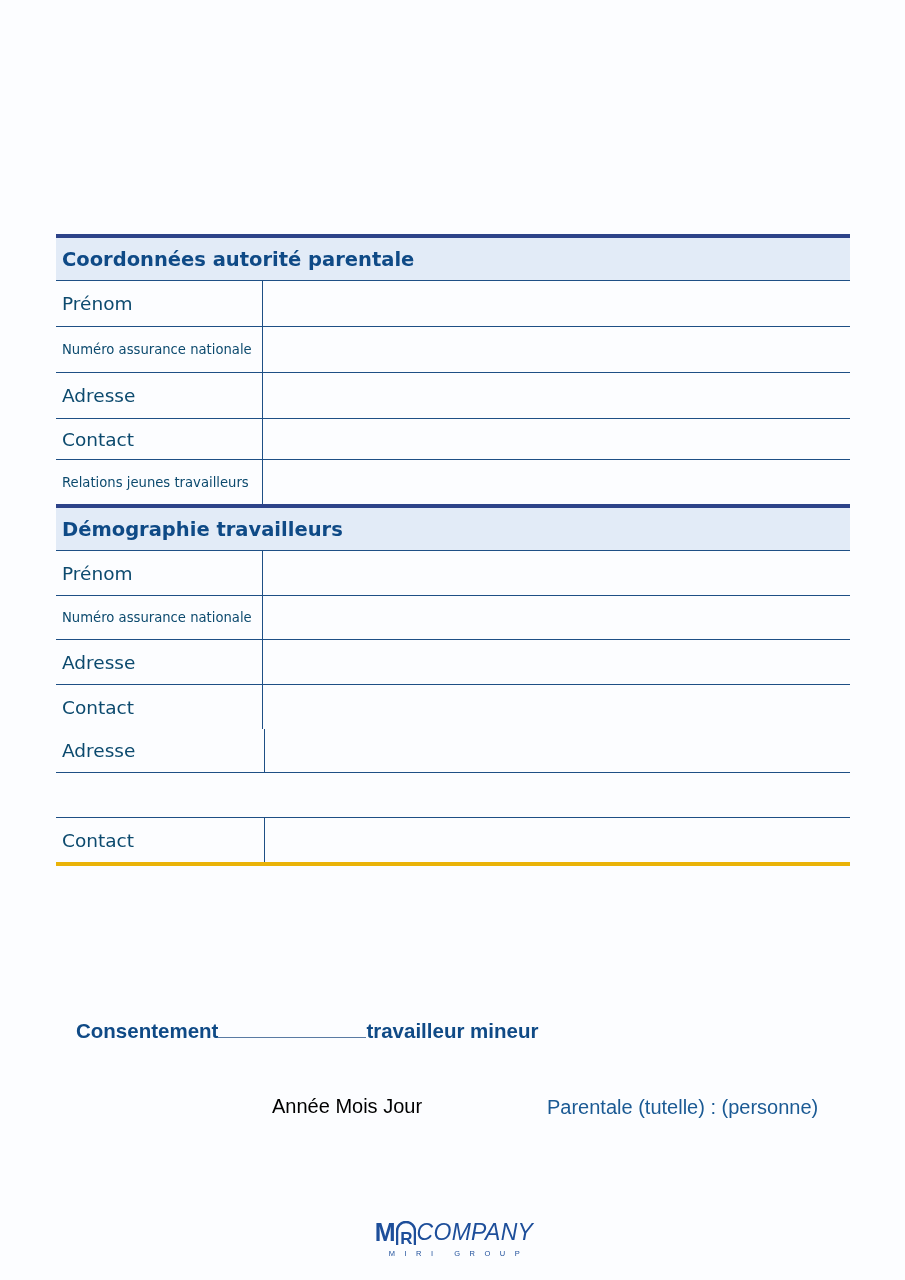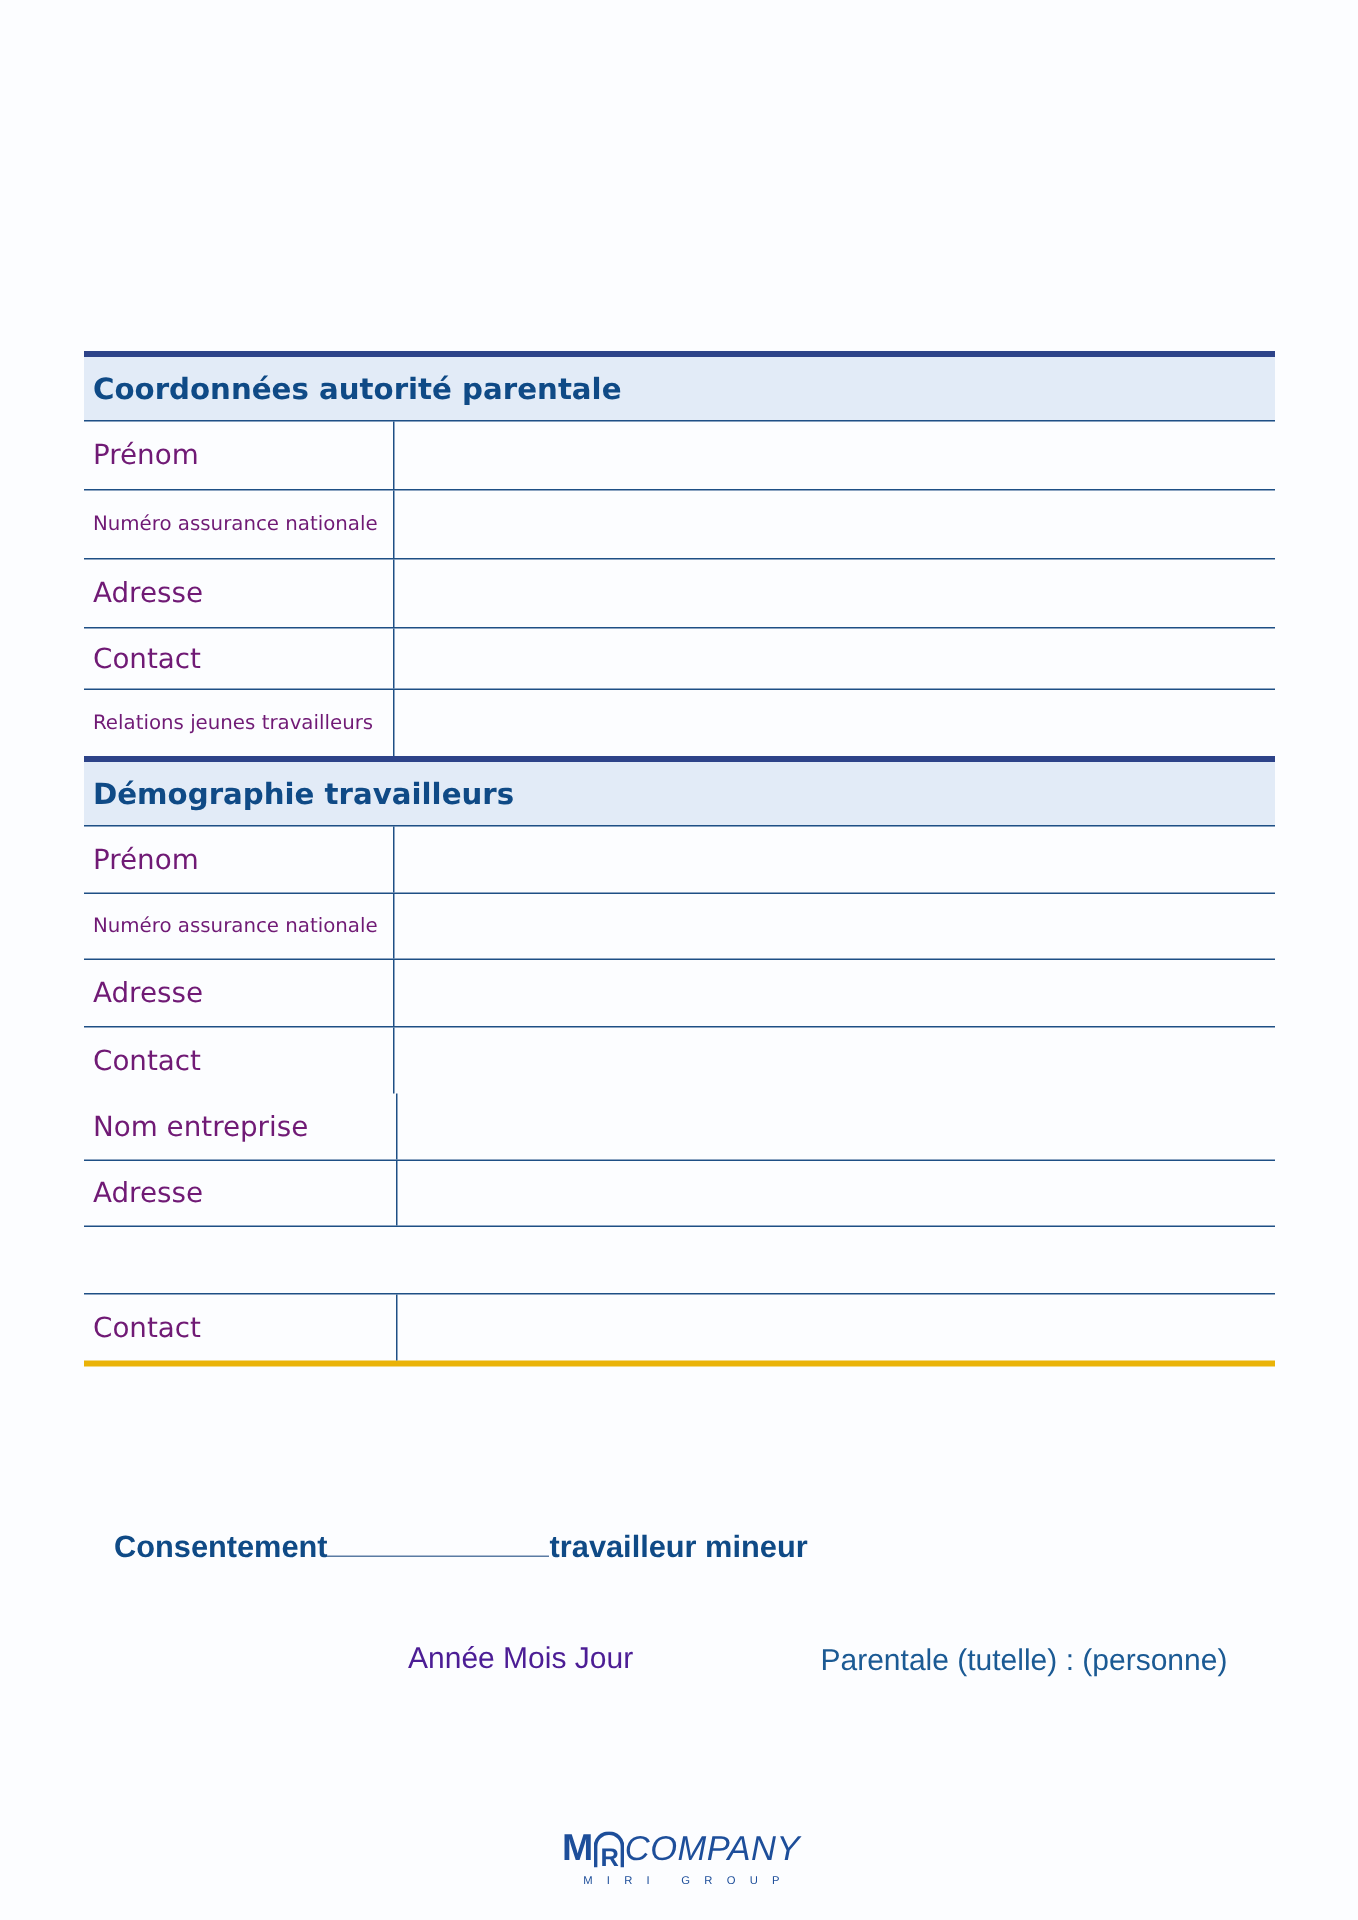--- a/index.html
+++ b/index.html
@@ -40,21 +40,21 @@
     .row {
       display: flex;
       border-bottom: 1.5px solid #1e4f85;
     }
     .row:last-child { border-bottom: none; }
     .cell-label {
       border-right: 1.5px solid #1e4f85;
       display: flex; align-items: center;
       padding-left: 6px;
       font-size: 18.5px;
-      color: #701a75;
+      color: #0c4a6e;
       white-space: nowrap;
       overflow: hidden;
     }
     .cell-label.small { font-size: 13.2px; }
     .cell-value { flex: 1; }
     .sec1 .cell-label, .sec2 .cell-label { width: 207px; }
     .sec3 .cell-label { width: 209px; }
 
     .consent-line {
       position: absolute; left: 76px; top: 1018px;
@@ -67,21 +67,21 @@
     .consent-line .blank {
       display: inline-block;
       width: 148px;
       border-bottom: 1.5px solid #5a7ba3;
       height: 20px;
       vertical-align: baseline;
     }
     .date-label {
       position: absolute; left: 272px; top: 1095px;
       font-family: "Liberation Sans", sans-serif;
-      font-size: 20px; color: #4c1d95;
+      font-size: 20px; color: #000000;
       white-space: nowrap;
     }
     .guardian-label {
       position: absolute; left: 547px; top: 1096px;
       font-family: "Liberation Sans", sans-serif;
       font-size: 20px; color: #1b5a94;
       white-space: nowrap;
     }
 
     .logo {
@@ -169,24 +169,20 @@
         <div class="cell-label">Adresse</div>
         <div class="cell-value"></div>
       </div>
       <div class="row" style="height:44px">
         <div class="cell-label">Contact</div>
         <div class="cell-value"></div>
       </div>
     </div>
 
     <div class="section sec3">
-      <div class="row" style="height:45px">
-        <div class="cell-label">Nom entreprise</div>
-        <div class="cell-value"></div>
-      </div>
       <div class="row" style="height:44px">
         <div class="cell-label">Adresse</div>
         <div class="cell-value"></div>
       </div>
       <div class="row" style="height:45px">
         <div class="cell-value"></div>
       </div>
       <div class="row" style="height:44px">
         <div class="cell-label">Contact</div>
         <div class="cell-value"></div>

